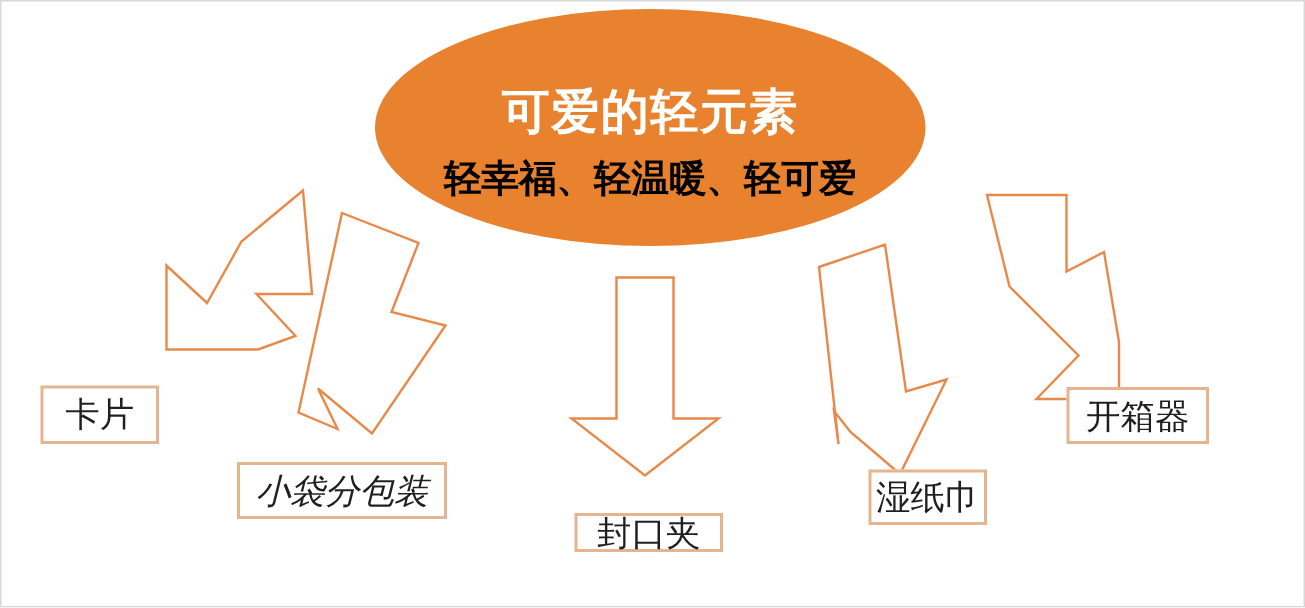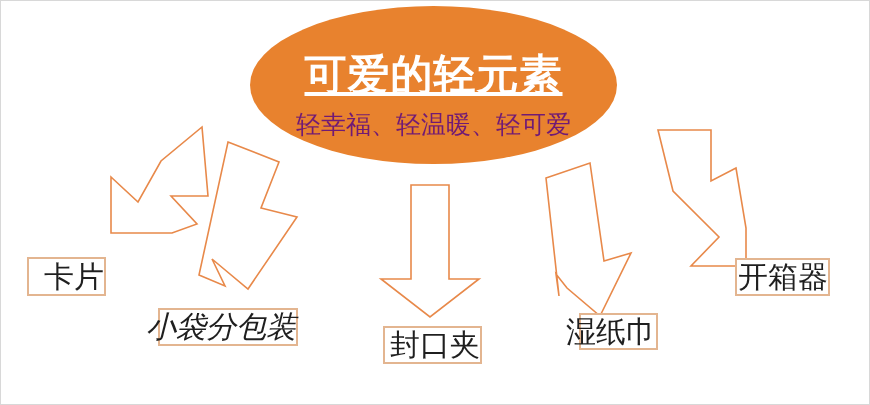--- a/index.html
+++ b/index.html
@@ -35,46 +35,45 @@
     border-radius: 50%;
     background: #e8822e;
     display: flex;
     flex-direction: column;
     align-items: center;
     justify-content: center;
     box-sizing: border-box;
   }
   .hero-title {
     color: #ffffff;
-    font-size: 42px;
+    font-size: 32px;
     font-weight: bold;
     letter-spacing: 1px;
     line-height: 1.05;
     margin-top: 22px;
     white-space: nowrap;
-    text-decoration: underline;
   }
   .hero-subtitle {
-    color: #701a75;
+    color: #000000;
     font-size: 25px;
-    font-weight: normal;
+    font-weight: bold;
     line-height: 1.2;
     margin-top: 12px;
     white-space: nowrap;
   }
   .node-box {
     position: absolute;
     box-sizing: border-box;
     background: #ffffff;
     border: 2px solid #e3b590;
     display: flex;
     align-items: center;
-    justify-content: flex-end;
+    justify-content: center;
     color: #1f1f1f;
-    font-size: 30px;
+    font-size: 23px;
     line-height: 1;
     white-space: nowrap;
   }
   .arrow-shape {
     fill: #ffffff;
     stroke: #e8894a;
     stroke-width: 1.6;
     stroke-linejoin: miter;
   }
 </style>
@@ -95,23 +94,23 @@
     <div class="hero-title">可爱的轻元素</div>
     <div class="hero-subtitle">轻幸福、轻温暖、轻可爱</div>
   </div>
 
   <div class="node-box" style="left:26px;  top:256px; width:79px;  height:39px;">
       <span>卡片</span>
     </div>
   <div class="node-box" style="left:157px; top:307px; width:140px; height:38px;font-style:italic;">
       <span>小袋分包装</span>
     </div>
-  <div class="node-box" style="left:382px; top:325px; width:99px;  height:38px;">
+  <div class="node-box" style="left:382px; top:341px; width:99px;  height:26px;">
       <span>封口夹</span>
     </div>
   <div class="node-box" style="left:578px; top:312px; width:79px;  height:37px;">
       <span>湿纸巾</span>
     </div>
-  <div class="node-box" style="left:734px; top:257px; width:95px;  height:38px;">
+  <div class="node-box" style="left:710px; top:257px; width:95px;  height:38px;">
       <span>开箱器</span>
     </div>
 
 </div>
 
 </body></html>

